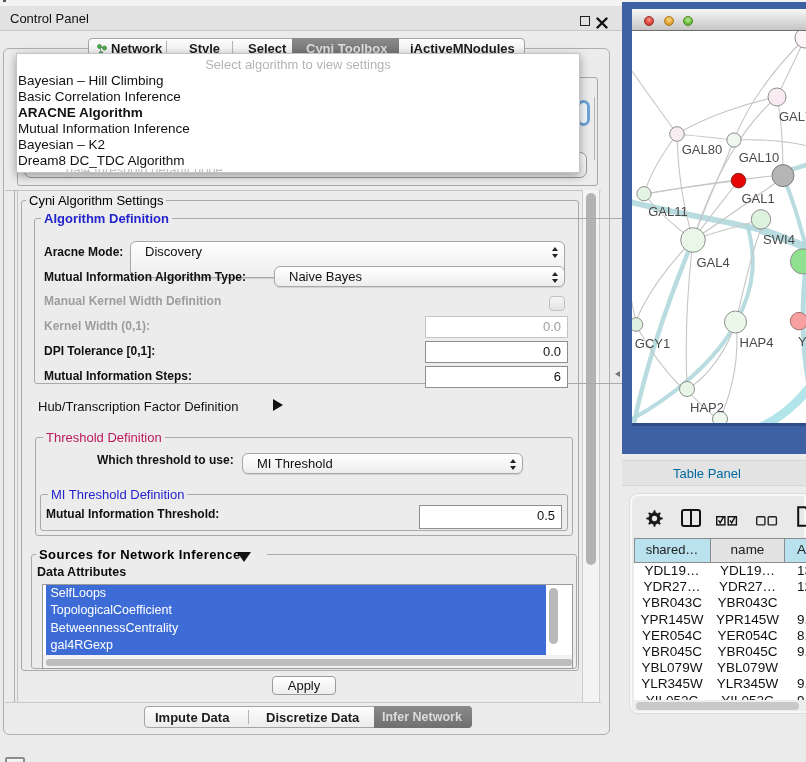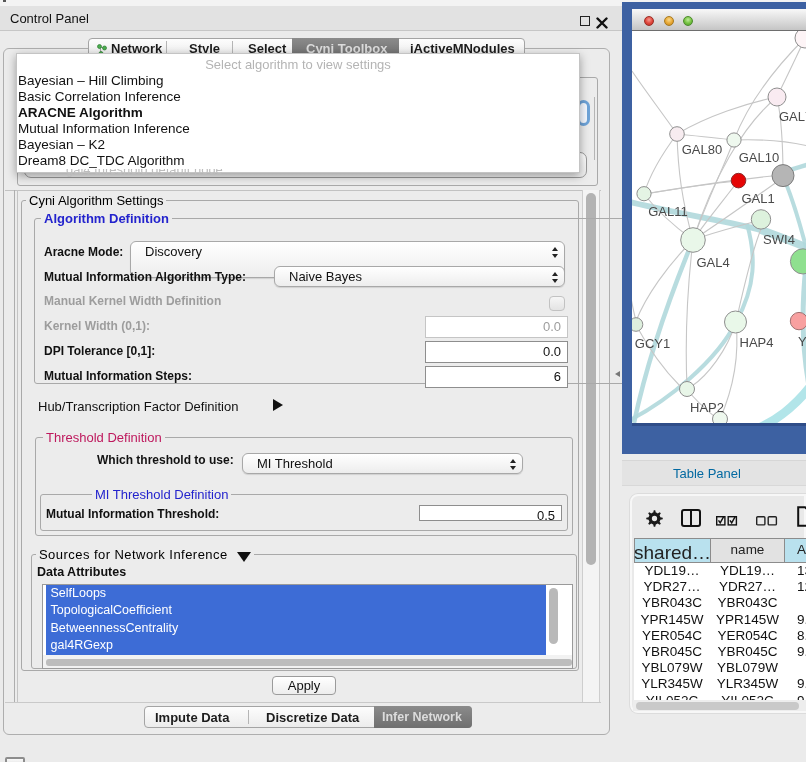--- a/index.html
+++ b/index.html
@@ -99,27 +99,27 @@
   <span class="gt" style="left:7px;color:#be185d;">Threshold Definition</span>
 </div>
 <div class="lb" style="left:97px;top:454px;">Which threshold to use:</div>
 <div class="combo" style="left:242px;top:453px;width:281px;height:21px;">MI Threshold
   <span class="carr">
       <i class="up"></i>
       <i class="dn"></i>
     </span></div>
 
 <div class="gb" style="left:40px;top:494px;width:528px;height:37px;">
-  <span class="gt" style="left:7px;color:#2323cd;margin-left:44px;">MI Threshold Definition</span>
+  <span class="gt" style="left:7px;color:#2323cd;">MI Threshold Definition</span>
 </div>
 <div class="lb" style="left:46px;top:508px;">Mutual Information Threshold:</div>
-<div class="inp" style="left:419px;top:505px;width:143px;height:16px;">0.5</div>
+<div class="inp" style="left:419px;top:505px;width:143px;height:24px;">0.5</div>
 
 <div class="gb" style="left:31px;top:554px;width:546px;height:115px;">
-  <span class="gt" style="left:4px;padding-right:26px;letter-spacing:0.45px;">Sources for Network Inference</span>
+  <span class="gt" style="left:4px;padding-right:26px;letter-spacing:0.45px;font-weight:bold;">Sources for Network Inference</span>
 </div>
 <div class="ab" style="left:237px;top:552px;width:0;height:0;border-left:7px solid transparent;border-right:7px solid transparent;border-top:10px solid #111;"></div>
 <div class="lb" style="left:37px;top:566px;font-size:12.5px;">Data Attributes</div>
 
 <div class="ab" style="left:42px;top:584px;width:531px;height:71px;background:#fff;border:1px solid #9a9a9a;border-bottom:none;"></div>
 <div class="ab" style="left:45.5px;top:585px;width:500px;height:69.5px;background:#3d6cd6;color:#fff;font-size:12.5px;line-height:17.4px;padding-left:5px;">SelfLoops<br>TopologicalCoefficient<br>BetweennessCentrality<br>gal4RGexp</div>
 <div class="ab" style="left:548.5px;top:588px;width:9px;height:56px;background:#b9b9b9;border-radius:5px;"></div>
 
 <div class="ab" style="left:42px;top:655px;width:531px;height:14px;background:#f2f2f2;border:1px solid #9a9a9a;border-top:none;"></div>
 <div class="ab" style="left:45.5px;top:658.5px;width:526px;height:7.5px;background:#bdbdbd;border-radius:3px;"></div>
@@ -253,21 +253,21 @@
 <div class="ab" style="left:797px;top:506px;width:9px;height:21px;">
   <svg width="14" height="21" viewBox="0 0 14 21">
     <path d="M1.2 1.2 L8 1.2 L12.8 6 L12.8 19.8 L1.2 19.8 Z" fill="none" stroke="#111" stroke-width="2"></path>
   </svg>
 </div>
 
 <div class="ab" style="left:634px;top:538px;width:172px;height:25px;overflow:hidden;">
   <div class="ab" style="left:0;top:0;width:76px;height:25px;background:#b9e1ee;border:1px solid #8c8c8c;border-right:none;"></div>
   <div class="ab" style="left:76px;top:0;width:75px;height:25px;background:#e2e2e2;border:1px solid #8c8c8c;"></div>
   <div class="ab" style="left:151px;top:0;width:60px;height:25px;background:#b9e1ee;border:1px solid #8c8c8c;border-left:none;"></div>
-  <div class="ab" style="left:0;top:4px;width:76px;text-align:center;font-size:19px;color:#222;">shared…</div>
+  <div class="ab" style="left:0;top:4px;width:76px;text-align:center;font-size:13px;color:#222;">shared…</div>
   <div class="ab" style="left:76px;top:4px;width:75px;text-align:center;font-size:13.5px;color:#222;">name</div>
   <div class="ab" style="left:163px;top:4px;font-size:13.5px;color:#222;">A</div>
 </div>
 <div class="ab" style="left:634px;top:563px;width:172px;height:137px;overflow:hidden;background:#fff;font-size:13.5px;color:#111;">
   <div style="position:absolute;left:0;top:0;width:76px;text-align:center;line-height:16.2px;">YDL19…<br>YDR27…<br>YBR043C<br>YPR145W<br>YER054C<br>YBR045C<br>YBL079W<br>YLR345W<br>YIL052C</div>
   <div style="position:absolute;left:76px;top:0;width:75px;text-align:center;line-height:16.2px;">YDL19…<br>YDR27…<br>YBR043C<br>YPR145W<br>YER054C<br>YBR045C<br>YBL079W<br>YLR345W<br>YIL052C</div>
   <div style="position:absolute;left:163px;top:0;width:20px;line-height:16.2px;">13<br>12<br>&nbsp;<br>9.<br>8.<br>9.<br>&nbsp;<br>9.<br>9.</div>
 </div>
 
 <div class="ab" style="left:633px;top:700px;width:173px;height:11px;background:#ededed;"></div>

